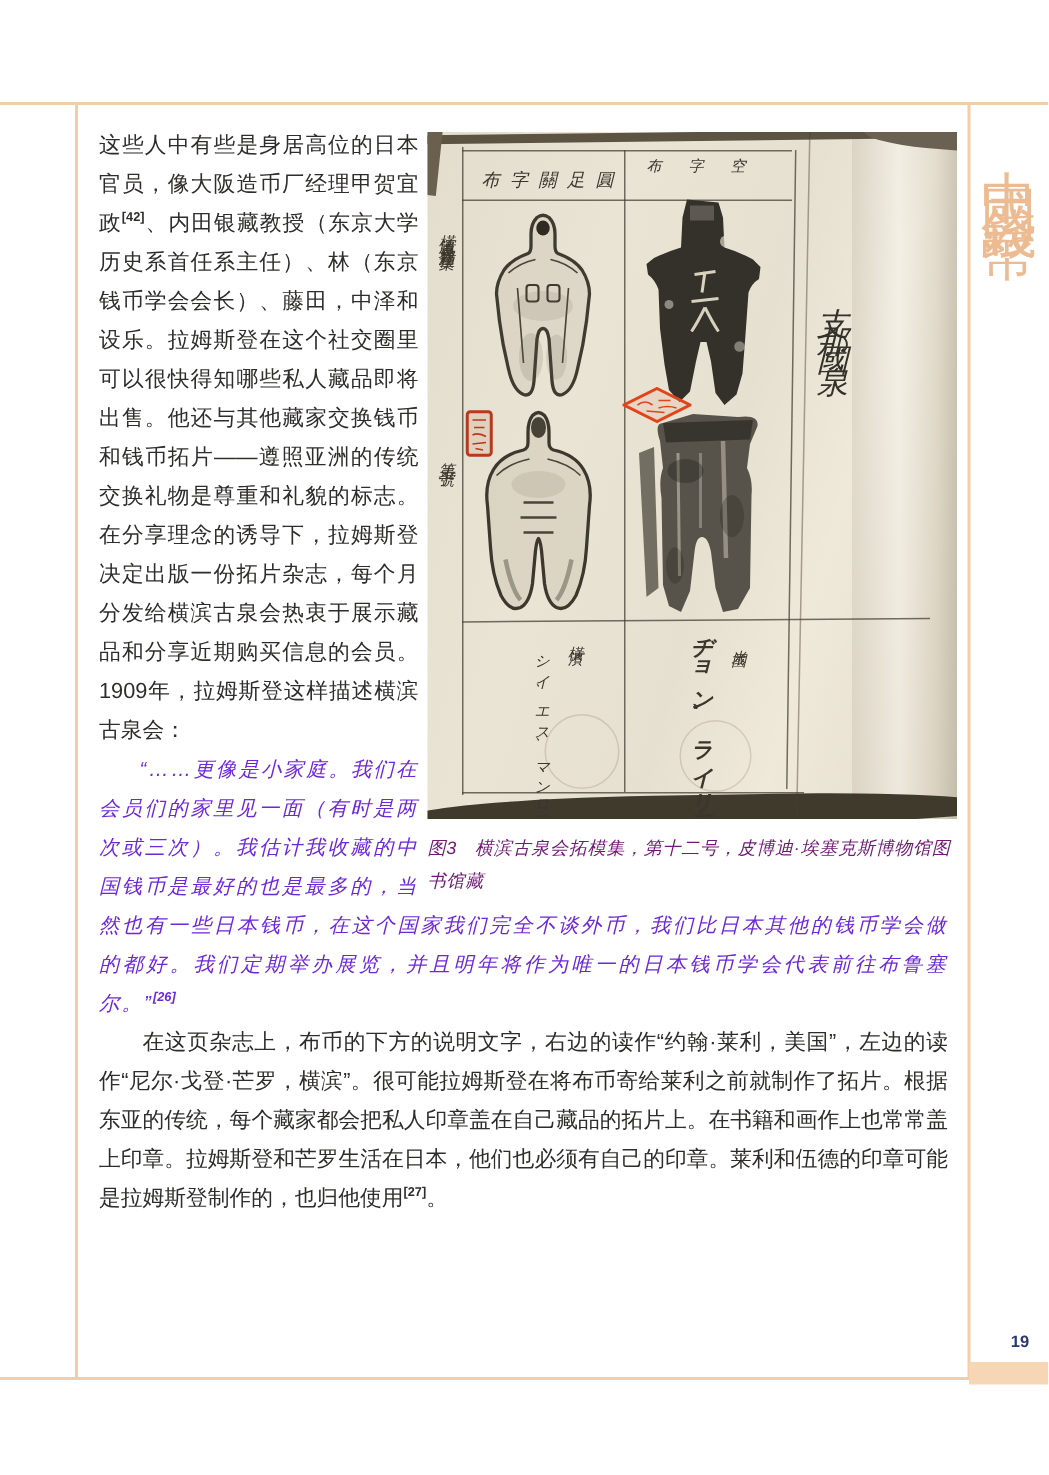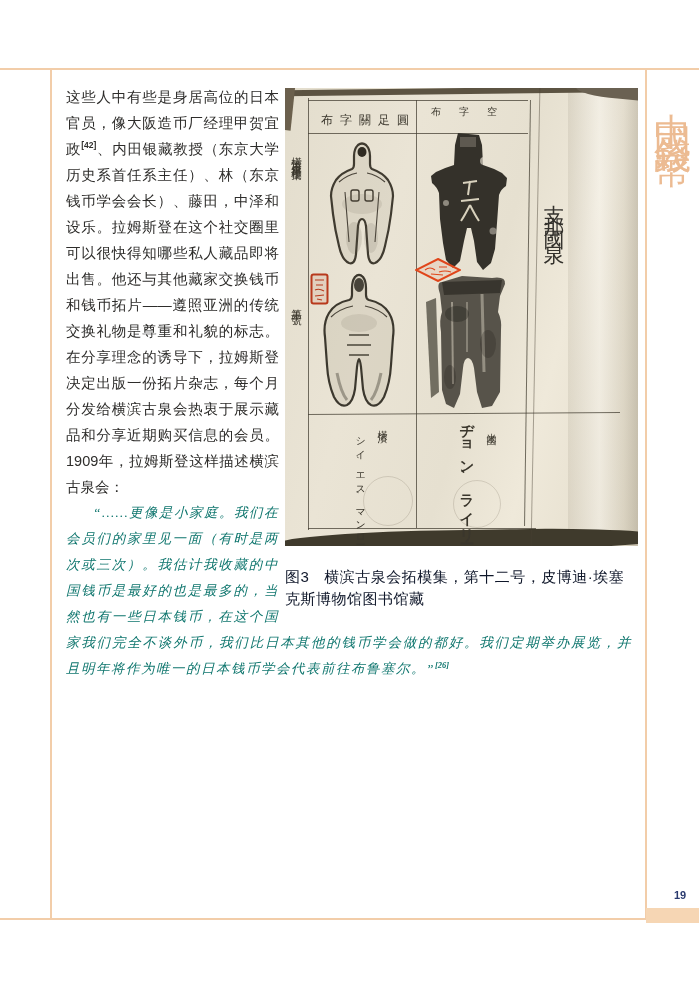--- a/index.html
+++ b/index.html
@@ -31,31 +31,31 @@
   }
 
   
   .content {
     left:66px; top:84px; width:566px;
     font-size:14.5px; line-height:26px; text-align:justify;
   }
   .content p { margin:0; }
   .para-indent { text-indent:2em; }
   .quote {
-    font-family:Liberation Serif, serif; font-style:italic;
-    font-size:13.5px; letter-spacing:1.5px; color:#0f766e;
+    font-family:Liberation Sans, sans-serif; font-style:italic;
+    font-size:13.5px; letter-spacing:1.5px; color:#6d28d9;
   }
   sup.ref { font-size:8.5px; font-weight:bold; line-height:0; vertical-align:super; letter-spacing:0; }
 
   
   .figure {
-    float:right; width:353px; margin:4px -6px 4px 6px;
+    float:right; width:353px; margin:4px -6px 4px 6px;font-style:italic;
   }
   .caption {
-    margin-top:20px; font-size:15px; line-height:22px; color:#0f172a;
+    margin-top:8px; font-size:12px; line-height:22px; color:#701a75;
     text-align:left; letter-spacing:0.5px;
   }
   .caption .cap-label { margin-right:1em; }
 
   
   .photo {
     position:relative; width:353px; height:458px; overflow:hidden;
     background:linear-gradient(105deg,#e3ddcd 0%,#eae4d5 30%,#e6e0d0 55%,#efe9da 72%,#e2dbc9 100%);
   }
   .photo .shade-right {
@@ -200,16 +200,17 @@
       <div class="caption">
         <span class="cap-label">图3</span><span>横滨古泉会拓模集，第十二号，皮博迪·埃塞克斯博物馆图书馆藏</span>
       </div>
     </div>
 
     <p><span>这些人中有些是身居高位的日本官员，像大阪造币厂经理甲贺宜政</span><sup class="ref">[42]</sup><span>、内田银藏教授（东京大学历史系首任系主任）、林（东京钱币学会会长）、藤田，中泽和设乐。拉姆斯登在这个社交圈里可以很快得知哪些私人藏品即将出售。他还与其他藏家交换钱币和钱币拓片——遵照亚洲的传统交换礼物是尊重和礼貌的标志。在分享理念的诱导下，拉姆斯登决定出版一份拓片杂志，每个月分发给横滨古泉会热衷于展示藏品和分享近期购买信息的会员。1909年，拉姆斯登这样描述横滨古泉会：</span></p>
 
     <p class="para-indent quote"><span>“……更像是小家庭。我们在会员们的家里见一面（有时是两次或三次）。我估计我收藏的中国钱币是最好的也是最多的，当然也有一些日本钱币，在这个国家我们完全不谈外币，我们比日本其他的钱币学会做的都好。我们定期举办展览，并且明年将作为唯一的日本钱币学会代表前往布鲁塞尔。”</span><sup class="ref">[26]</sup></p>
 
 
+    <p class="para-indent"><span>在这页杂志上，布币的下方的说明文字，右边的读作“约翰·莱利，美国”，左边的读作“尼尔·戈登·芒罗，横滨”。很可能拉姆斯登在将布币寄给莱利之前就制作了拓片。根据东亚的传统，每个藏家都会把私人印章盖在自己藏品的拓片上。在书籍和画作上也常常盖上印章。拉姆斯登和芒罗生活在日本，他们也必须有自己的印章。莱利和伍德的印章可能是拉姆斯登制作的，也归他使用</span><sup class="ref">[27]</sup><span>。</span></p>
 
   </div>
 
 </div>
 
 </body></html>

